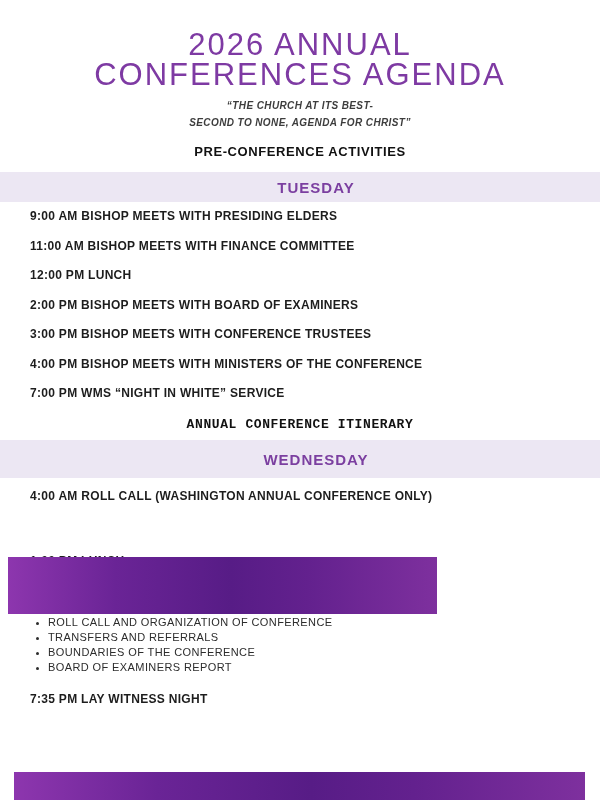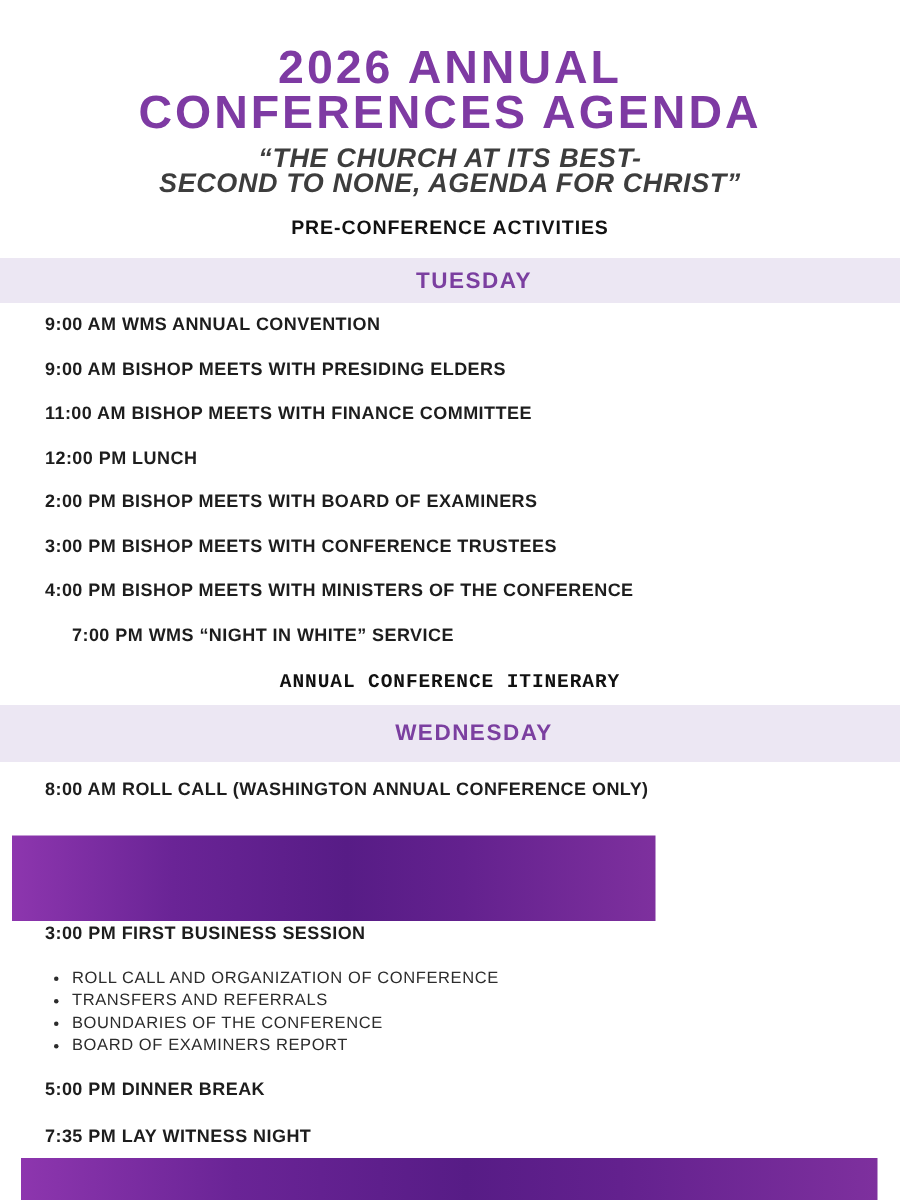--- a/index.html
+++ b/index.html
@@ -12,30 +12,30 @@
     position: relative;
     width: 600px; height: 800px;
     background: #ffffff;
   }
   .title {
     margin-top: 30px;
     text-align: center;
     color: var(--accent);
     font-size: 31px;
     line-height: 30px;
-    font-weight: 700;
+    font-weight: 400;
     letter-spacing: 2px;
   }
   .subtitle {
     margin-top: 7px;
     text-align: center;
     font-style: italic;
     font-weight: 600;
     color: var(--subtitle-color);
-    font-size: 18px;
+    font-size: 10px;
     line-height: 17px;
     letter-spacing: 0.4px;
   }
   .section-header {
     text-align: center;
     color: #111111;
     font-weight: 800;
     font-size: 13px;
     line-height: 14px;
     letter-spacing: 0.6px;
@@ -59,21 +59,21 @@
     padding: 0 20px 0 30px;
   }
   ul.agenda li {
     font-weight: 700;
     font-size: 12px;
     line-height: 13px;
     color: var(--text-dark);
     letter-spacing: 0.3px;
     margin-bottom: 16.5px;
   }
-  ul.agenda li:last-child { margin-bottom: 0; margin-left: 18px; }
+  ul.agenda li:last-child { margin-bottom: 0; }
   .agenda-line {
     margin-left: 30px;
     margin-right: 20px;
     font-weight: 700;
     font-size: 12px;
     line-height: 13px;
     color: var(--text-dark);
     letter-spacing: 0.3px;
   }
   .agenda-line.roll-call { margin-top: 12px; }
@@ -124,49 +124,47 @@
     <div>SECOND TO NONE, AGENDA FOR CHRIST”</div>
   </div>
 
   <div class="section-header pre">PRE-CONFERENCE ACTIVITIES</div>
 
   <div class="day-bar tuesday">
     <span>TUESDAY</span>
   </div>
 
   <ul class="agenda">
-    <li>9:00 AM WMS ANNUAL CONVENTION</li>
     <li>9:00 AM BISHOP MEETS WITH PRESIDING ELDERS</li>
     <li>11:00 AM BISHOP MEETS WITH FINANCE COMMITTEE</li>
     <li>12:00 PM LUNCH</li>
     <li>2:00 PM BISHOP MEETS WITH BOARD OF EXAMINERS</li>
     <li>3:00 PM BISHOP MEETS WITH CONFERENCE TRUSTEES</li>
     <li>4:00 PM BISHOP MEETS WITH MINISTERS OF THE CONFERENCE</li>
     <li>7:00 PM WMS “NIGHT IN WHITE” SERVICE</li>
   </ul>
 
   <div class="section-header itinerary">ANNUAL CONFERENCE ITINERARY</div>
 
   <div class="day-bar wednesday">
     <span>WEDNESDAY</span>
   </div>
 
-  <div class="agenda-line roll-call">8:00 AM ROLL CALL (WASHINGTON ANNUAL CONFERENCE ONLY)</div>
+  <div class="agenda-line roll-call">4:00 AM ROLL CALL (WASHINGTON ANNUAL CONFERENCE ONLY)</div>
 
   <div class="agenda-line lunch2">1:00 PM LUNCH</div>
 
   <div class="agenda-line business">3:00 PM FIRST BUSINESS SESSION</div>
 
   <ul class="bullets">
     <li>ROLL CALL AND ORGANIZATION OF CONFERENCE</li>
     <li>TRANSFERS AND REFERRALS</li>
     <li>BOUNDARIES OF THE CONFERENCE</li>
     <li>BOARD OF EXAMINERS REPORT</li>
   </ul>
 
-  <div class="agenda-line dinner">5:00 PM DINNER BREAK</div>
 
   <div class="agenda-line lay-witness">7:35 PM LAY WITNESS NIGHT</div>
 
   <div class="redaction redaction-1"></div>
   <div class="redaction redaction-2"></div>
 
 </div>
 
 </body></html>

